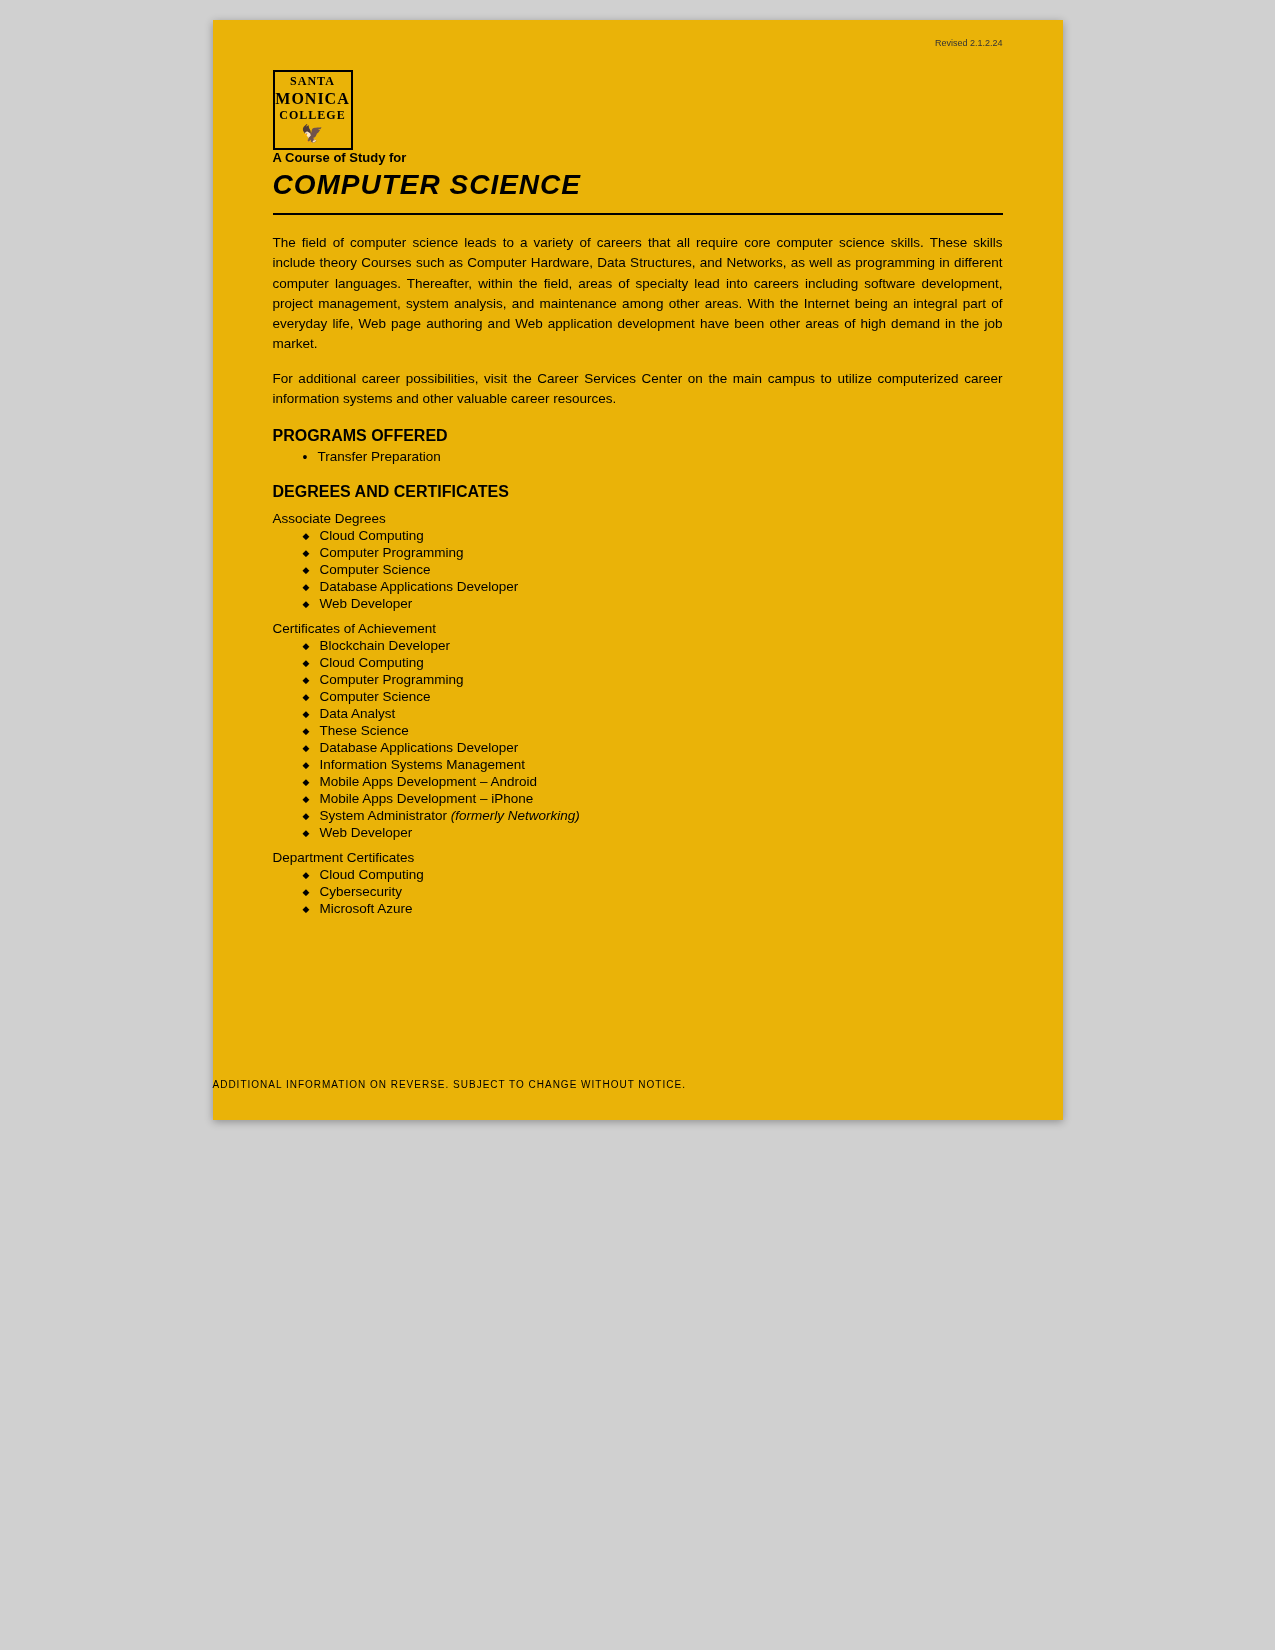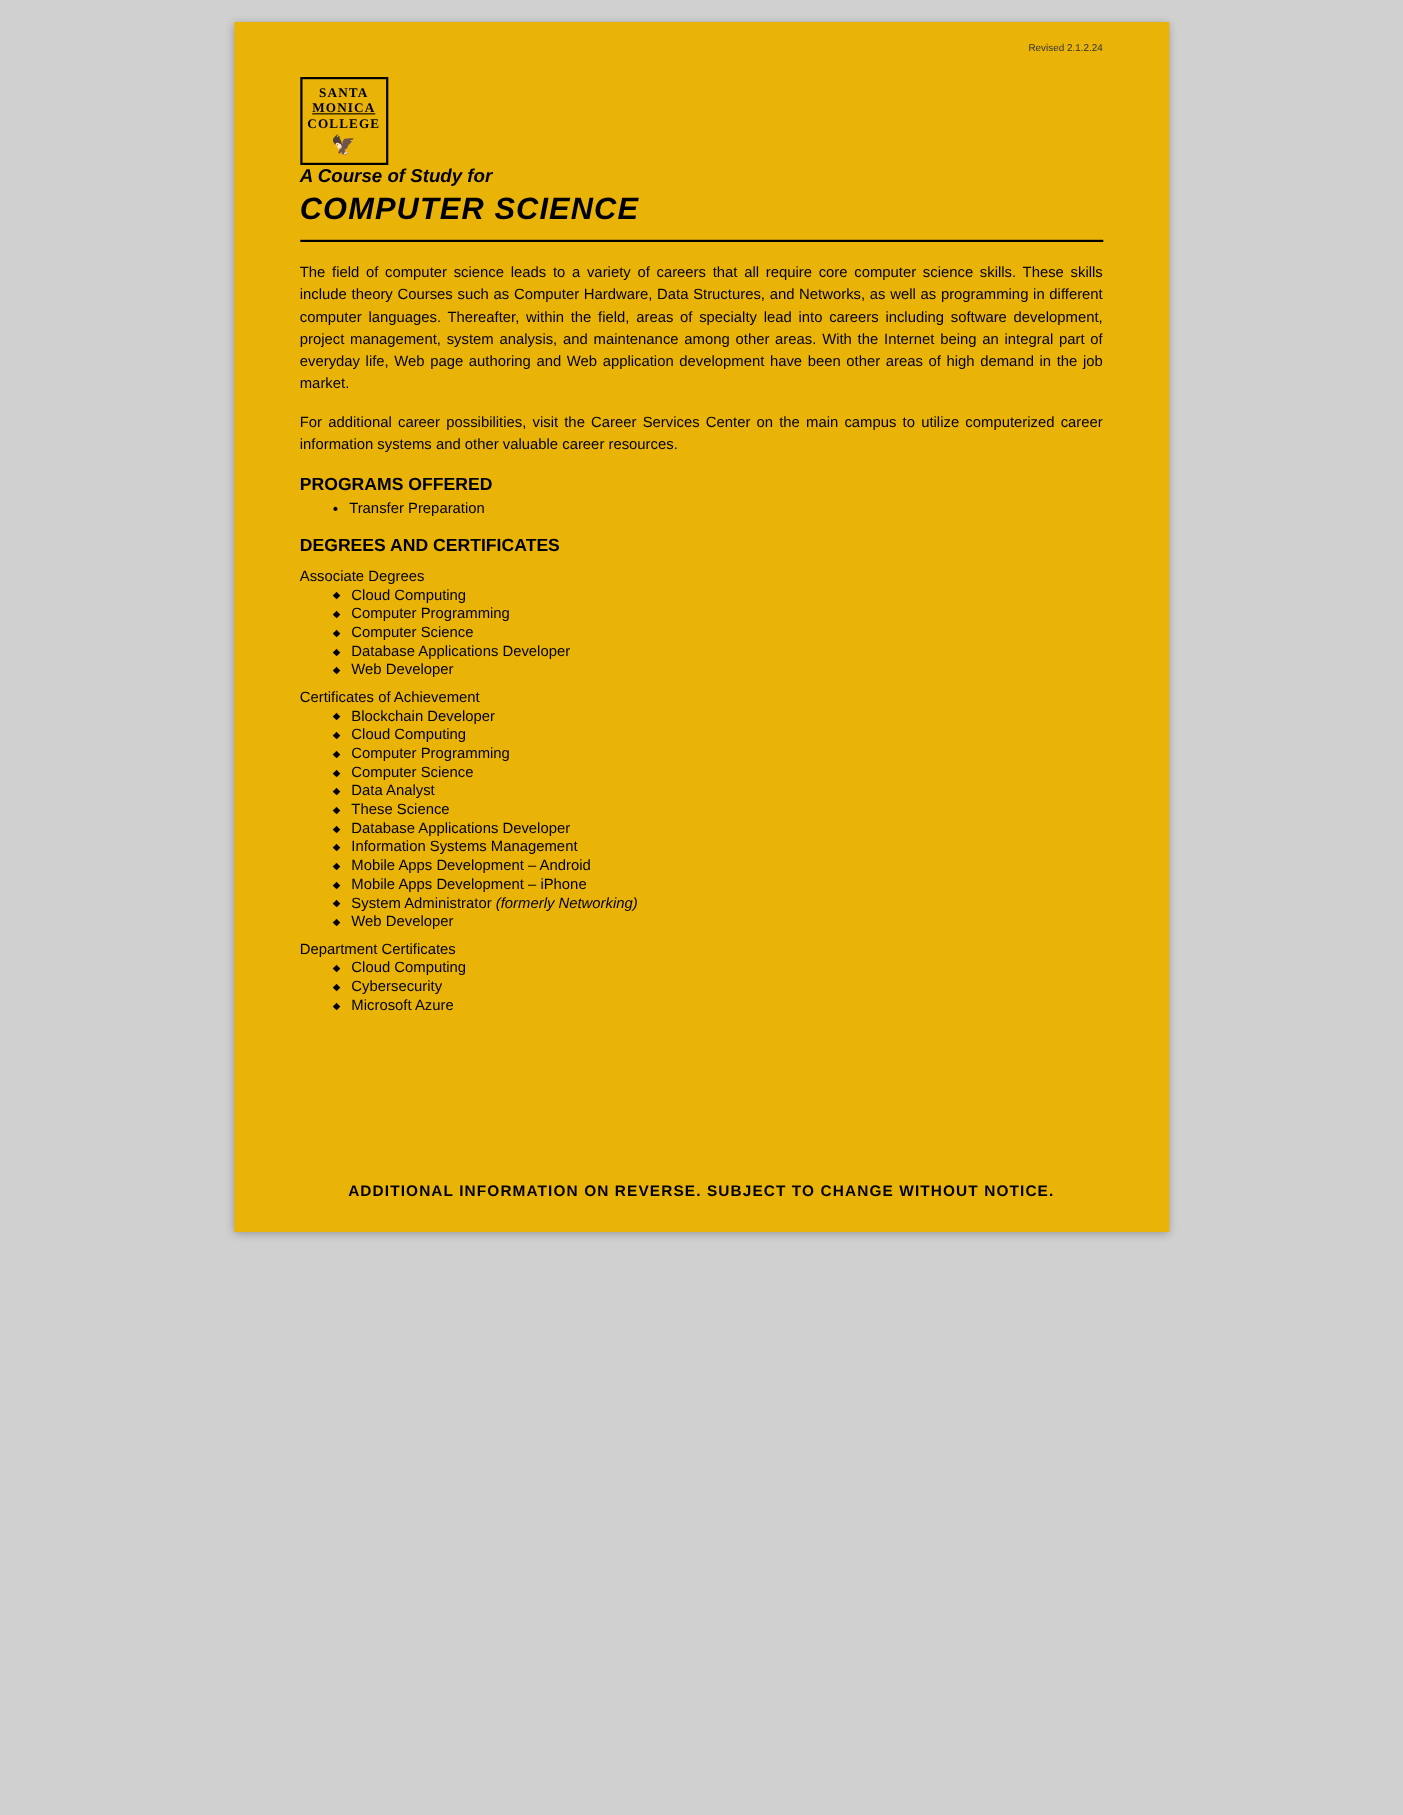--- a/index.html
+++ b/index.html
@@ -62,46 +62,44 @@
       position: relative;
     }
 
     .logo-box .santa {
       font-size: 12px;
       font-weight: bold;
       letter-spacing: 1px;
     }
 
     .logo-box .monica {
-      font-size: 12px;
-      font-weight: bold;
-      letter-spacing: 1px;
-      text-decoration: underline;
+      font-size: 16px;
+      font-weight: bold;
+      letter-spacing: 1px;
     }
 
     .logo-box .college {
       font-size: 12px;
       font-weight: bold;
       letter-spacing: 1px;
     }
 
     .logo-scroll {
       font-size: 18px;
       margin-top: 2px;
     }
 
     .title-area {
       display: flex;
       flex-direction: column;
       justify-content: center;
     }
 
     .course-subtitle {
-      font-size: 17px;
-      font-style: italic;
+      font-size: 13px;
       font-weight: bold;
       color: #000;
       margin-bottom: 4px;
     }
 
     .course-title {
       font-size: 28px;
       font-weight: bold;
       font-style: italic;
       letter-spacing: 1px;
@@ -164,23 +162,23 @@
       font-size: 14px;
       margin-right: 10px;
       margin-top: 0px;
     }
 
     .page-footer {
       position: absolute;
       bottom: 30px;
       left: 0;
       right: 0;
-      text-align: center;
-      font-size: 14px;
-      font-weight: bold;
+      text-align: left;
+      font-size: 10px;
+      font-weight: normal;
       letter-spacing: 1px;
       color: #000;
     }
 
     .italic-text {
       font-style: italic;
     }
   </style>
 </head>
 <body>

